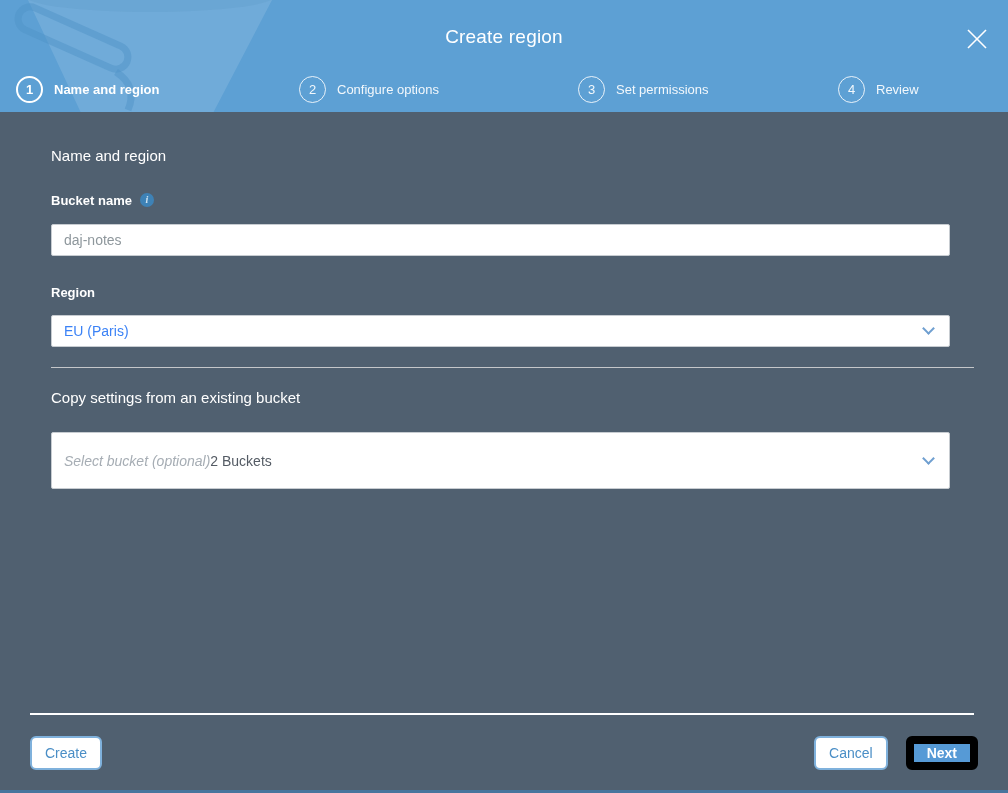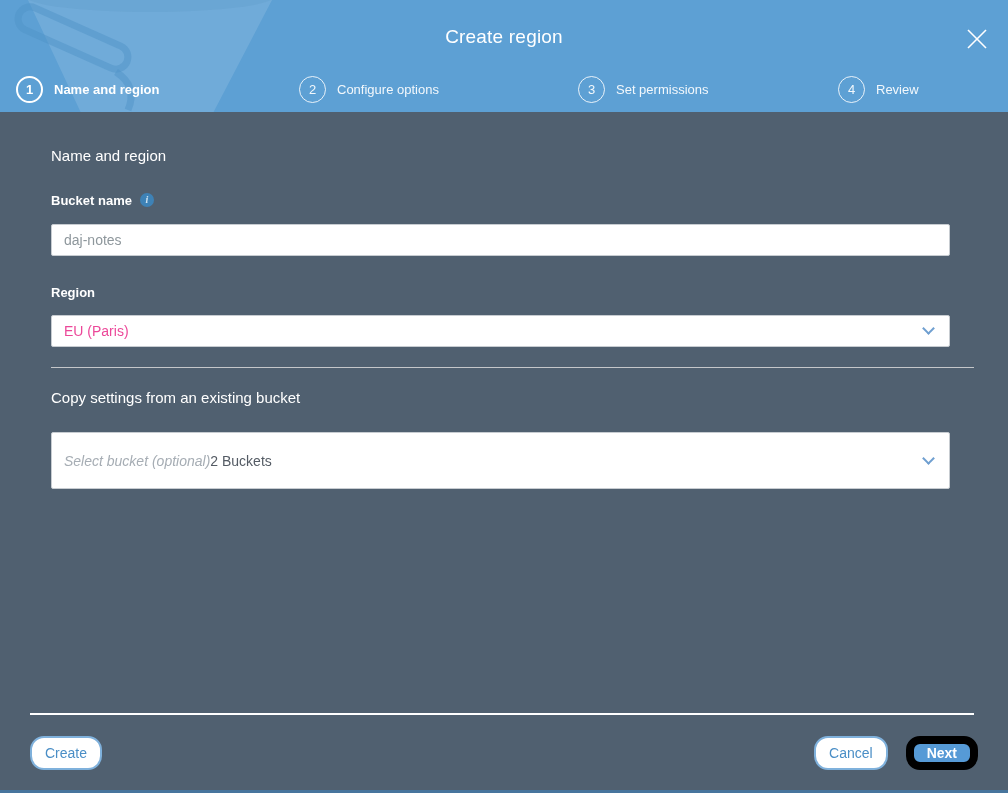--- a/index.html
+++ b/index.html
@@ -111,21 +111,21 @@
     width: 899px;
     background: #ffffff;
     border: 1px solid #c7ccd1;
     border-radius: 2px;
     display: flex; align-items: center;
     padding: 0 36px 0 12px;
     cursor: pointer;
   }
   .select.h32 { margin-top: 15px; height: 32px; }
   .select.h49 { margin-top: 25px; height: 57px; }
-  .select-value { font-size: 14px; color: #ec4899; }
+  .select-value { font-size: 14px; color: #3b82f6; }
   .select-placeholder { font-size: 14px; color: #a6adb4; font-style: italic; }
   .select-count { font-size: 14px; color: #545b64; }
   .chevron {
     position: absolute; right: 16px; top: 50%;
     width: 9px; height: 9px;
     margin-top: -7px;
     border-right: 2px solid #6f9fd0;
     border-bottom: 2px solid #6f9fd0;
     transform: rotate(45deg);
   }
@@ -148,21 +148,21 @@
   .footer {
     position: absolute;
     left: 30px; right: 30px; top: 736px;
     display: flex; align-items: center; justify-content: space-between;
   }
   .btn {
     font-family: "Liberation Sans", sans-serif;
     font-size: 14px;
     height: 34px;
     padding: 0 13px;
-    border-radius: 14px;
+    border-radius: 6px;
     cursor: pointer;
   }
   .btn-secondary {
     background: #ffffff;
     color: #4a8ec6;
     border: 2px solid #7fb1dc;
   }
   .btn-primary {
     background: #569ad6;
     color: #ffffff;

